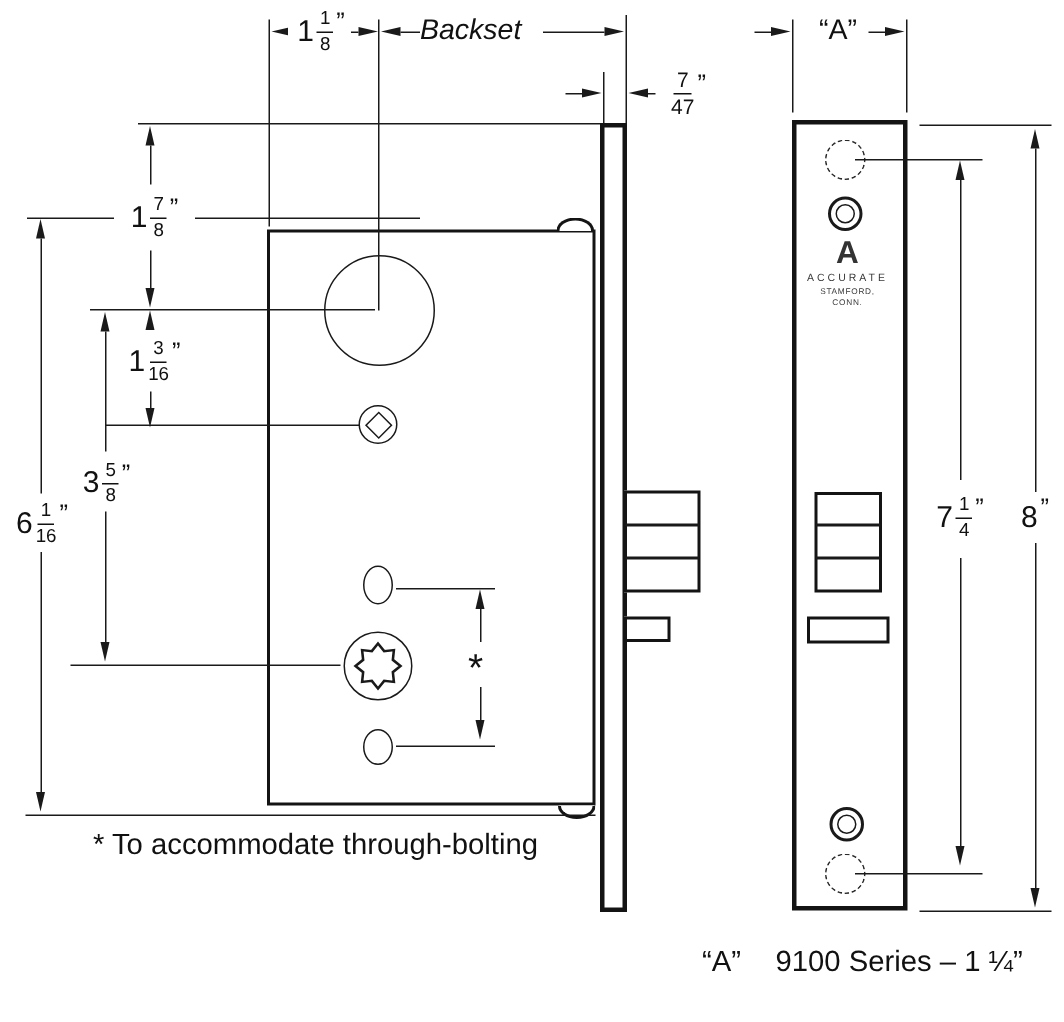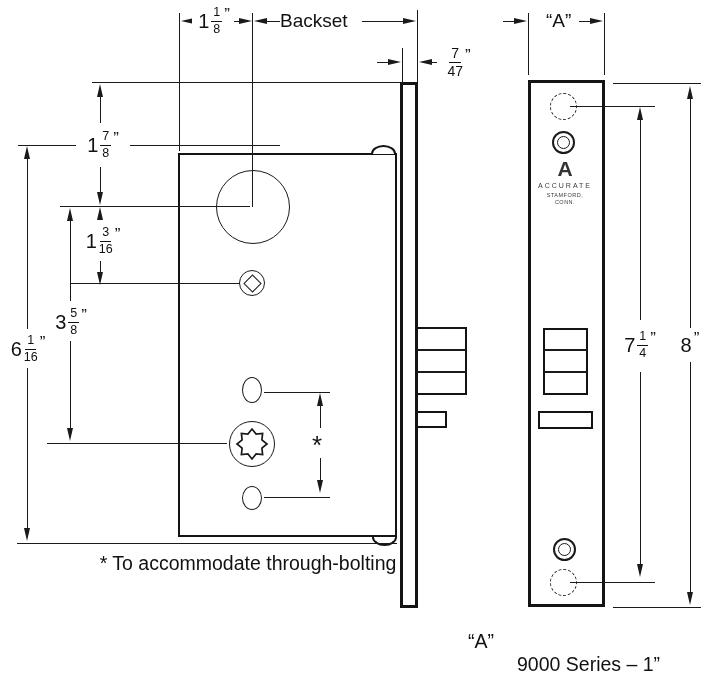--- a/index.html
+++ b/index.html
@@ -15,21 +15,21 @@
   .box{position:absolute;box-sizing:border-box;border:2.5px solid #141414;background:#fff;}
   .circ{position:absolute;box-sizing:border-box;border:1.6px solid #1a1a1a;border-radius:50%;background:#fff;}
   .dim-text{position:absolute;display:flex;align-items:center;justify-content:center;gap:2px;
             font-size:20px;line-height:1;background:#fff;height:34px;}
   .dim-text .whole{font-size:20px;}
   .dim-text .frac{display:inline-flex;flex-direction:column;align-items:center;font-size:12.5px;line-height:1.05;}
   .dim-text .frac .num{display:block;border-bottom:1.3px solid #111;padding:0 2px 1px;}
   .dim-text .frac .den{display:block;padding-top:1px;}
   .dim-text .unit{font-size:17px;align-self:flex-start;margin-top:2px;}
   .label{position:absolute;font-size:19px;line-height:1.1;background:#fff;}
-  .note{position:absolute;width:372px;text-align:center;font-size:19.5px;line-height:1.28;}
+  .note{position:absolute;width:372px;font-size:19.5px;line-height:1.28;}
   .legend-text{position:absolute;font-size:19.5px;line-height:1.15;}
   .tab{position:absolute;box-sizing:border-box;border:2px solid #141414;background:#fff;}
   .dashed-circ{position:absolute;box-sizing:border-box;border:1.6px dashed #2a2a2a;border-radius:50%;background:#fff;}
   .logo{position:absolute;text-align:center;color:#3a3a3a;}
 </style>
 </head>
 <body>
 
 <div id="canvas">
 
@@ -77,21 +77,21 @@
         <span class="num">1</span>
         <span class="den">8</span>
       </span>
       <span class="unit">”</span>
   </div>
   <div class="hl" style="left:234px;top:21px;width:5px;"></div>
   <div class="ah rt" style="left:239px;top:17.5px;"></div>
 
   <div class="ah lf" style="left:254px;top:17.5px;"></div>
   <div class="hl" style="left:267px;top:21px;width:28px;"></div>
-  <div class="label" style="left:280px;top:11px;">Backset</div>
+  <div class="label" style="left:280px;top:11px;font-style:italic;">Backset</div>
   <div class="hl" style="left:362px;top:21px;width:41px;"></div>
   <div class="ah rt" style="left:403px;top:17.5px;"></div>
 
   <div class="hl" style="left:377px;top:62px;width:11px;"></div>
   <div class="ah rt" style="left:388px;top:58.5px;"></div>
   <div class="ah lf" style="left:419px;top:58.5px;"></div>
   <div class="hl" style="left:432px;top:62px;width:7px;"></div>
   <div class="dim-text" style="left:437px;top:45px;width:44px;">
     <span class="frac" style="font-size:14px;">
         <span class="num">7</span>
@@ -208,15 +208,15 @@
   <div class="ah up" style="left:686.5px;top:86px;"></div>
   <div class="vl" style="left:690px;top:99px;height:229px;"></div>
   <div class="dim-text" style="left:672px;top:328px;width:36px;">
     <span class="whole">8</span>
       <span class="unit">”</span>
   </div>
   <div class="vl" style="left:690px;top:362px;height:230px;"></div>
   <div class="ah dn" style="left:686.5px;top:592px;"></div>
 
   <div class="legend-text" style="left:468px;top:630px;">“A”</div>
-  <div class="legend-text" style="left:517px;top:653px;">9000 Series – 1”</div>
+  <div class="legend-text" style="left:517px;top:630px;">9100 Series – 1 ¼”</div>
 
 </div>
 
 </body></html>

